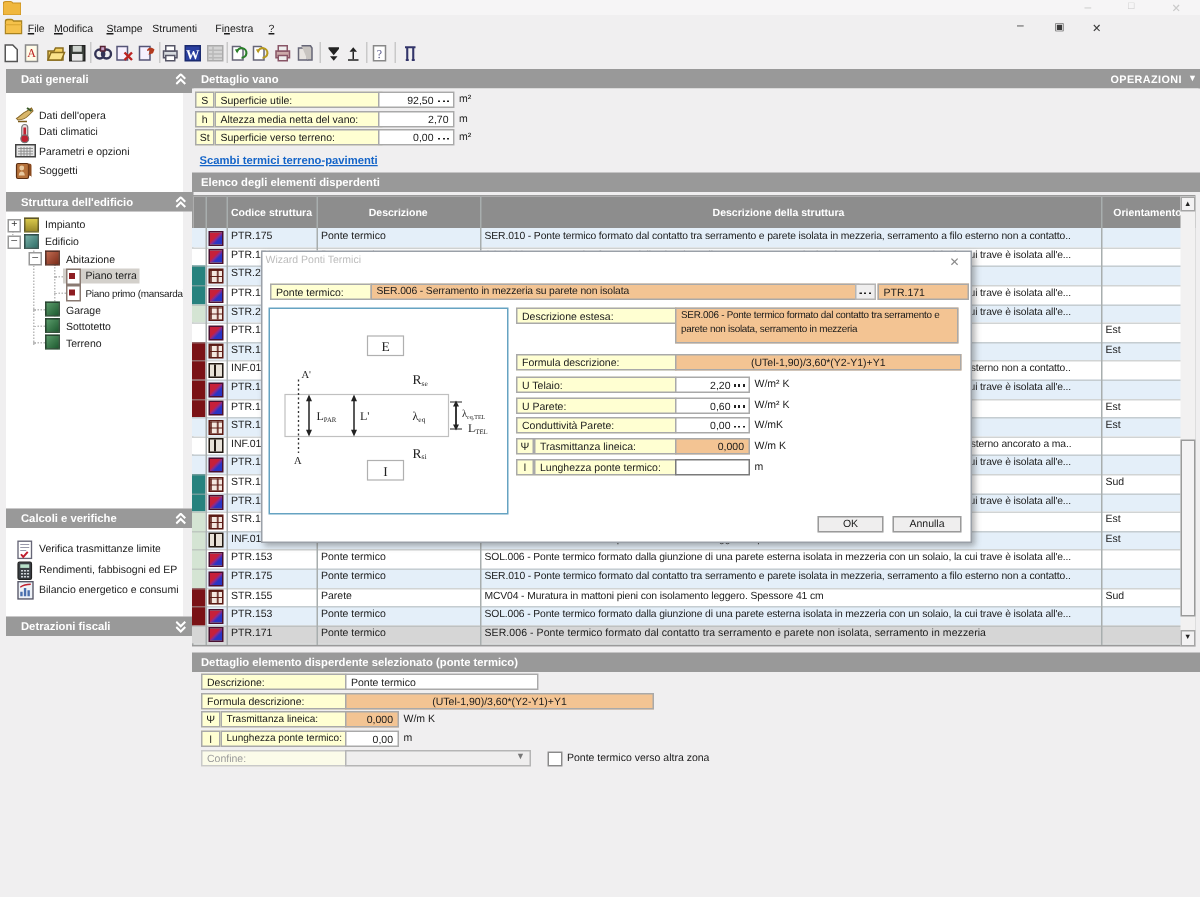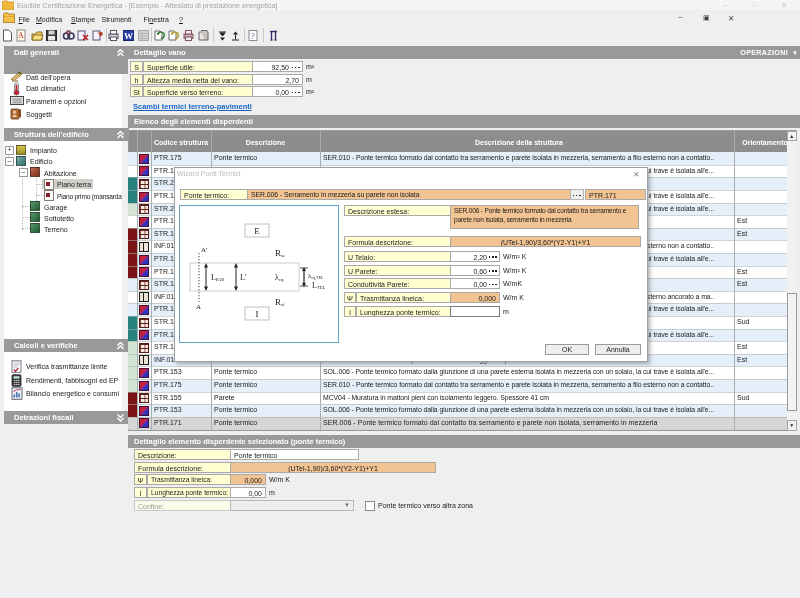--- a/index.html
+++ b/index.html
@@ -24,21 +24,20 @@
 .sbtn{width:10.5px;background:#f3f2f3;border:1px solid #a5a5a5;box-sizing:border-box;font-size:5px;line-height:9.5px;text-align:center;color:#222;}
 </style>
 </head>
 <body>
 <div id="app">
 
 <div class="abs" style="left:0;top:0;width:800px;height:10px;background:#f6f5f6;"></div>
 <svg class="abs" style="left:2px;top:0;" width="12" height="10" viewBox="0 0 12 10">
       <path d="M0 10 L0 3 Q0 1 2 1 L5 1 Q6 1 6.5 2 L12 2 L12 10 Z" fill="#f0b73e" stroke="#c89020" stroke-width="0.8"></path>
     </svg>
-<div class="abs nowrap" style="left:17px;top:1px;font-size:7.2px;color:#a3a2a3;">Euclide Certificazione Energetica - [Esempio - Attestato di prestazione energetica]</div>
 <div class="abs" style="left:723px;top:0px;font-size:8px;color:#c9c9c9;">–</div>
 <div class="abs" style="left:752px;top:1px;font-size:7px;color:#c9c9c9;">□</div>
 <div class="abs" style="left:781px;top:1px;font-size:7.5px;color:#c9c9c9;">✕</div>
 
 <div class="abs" style="left:0;top:10px;width:800px;height:15px;background:#f0eff0;"></div>
 <svg class="abs" style="left:3px;top:12px;" width="12" height="11" viewBox="0 0 12 11">
       <path d="M0.5 10.5 L0.5 2.5 Q0.5 1 2 1 L4.5 1 Q5.5 1 6 2 L11.5 2 L11.5 10.5 Z" fill="#f5c14a" stroke="#a8821e" stroke-width="0.9"></path>
       <path d="M0.5 4.5 L11.5 4.5" stroke="#d9a52e" stroke-width="0.8"></path>
     </svg>
 <div class="abs t7" style="left:18.5px;top:13.5px;"><span style="text-decoration:underline">F</span>ile</div>
@@ -137,21 +136,21 @@
       <div class="abs" style="left:243.5px;top:28px;width:1px;height:14px;background:#c9c9c9;"></div>
       <div class="abs" style="left:263px;top:28px;width:1px;height:14px;background:#c9c9c9;"></div>
     </div>
 
 <div id="sidebar">
 
 <div class="abs" style="left:4px;top:58.5px;width:118px;height:69px;background:#fff;"></div>
 <div class="abs" style="left:4px;top:140.5px;width:118px;height:198.5px;background:#fff;"></div>
 <div class="abs" style="left:4px;top:352px;width:118px;height:58.5px;background:#fff;"></div>
 
-<div class="abs hdr" style="left:4px;top:45.5px;width:115px;height:28px;">Dati generali<svg width="7" height="8" viewBox="0 0 7 8" style="position:absolute;right:5px;top:3px;">
+<div class="abs hdr" style="left:4px;top:45.5px;width:115px;height:16px;">Dati generali<svg width="7" height="8" viewBox="0 0 7 8" style="position:absolute;right:5px;top:3px;">
           <path d="M0.5 3.5 L3.5 0.5 L6.5 3.5 M0.5 7 L3.5 4 L6.5 7" fill="none" stroke="#fff" stroke-width="1.4"></path>
         </svg></div>
 <div class="abs hdr" style="left:4px;top:127.5px;width:115px;height:13px;">Struttura dell'edificio<svg width="7" height="8" viewBox="0 0 7 8" style="position:absolute;right:5px;top:3px;">
           <path d="M0.5 3.5 L3.5 0.5 L6.5 3.5 M0.5 7 L3.5 4 L6.5 7" fill="none" stroke="#fff" stroke-width="1.4"></path>
         </svg></div>
 <div class="abs hdr" style="left:4px;top:339px;width:115px;height:13px;">Calcoli e verifiche<svg width="7" height="8" viewBox="0 0 7 8" style="position:absolute;right:5px;top:3px;">
           <path d="M0.5 3.5 L3.5 0.5 L6.5 3.5 M0.5 7 L3.5 4 L6.5 7" fill="none" stroke="#fff" stroke-width="1.4"></path>
         </svg></div>
 <div class="abs hdr" style="left:4px;top:410.5px;width:115px;height:13px;">Detrazioni fiscali<svg width="7" height="8" viewBox="0 0 7 8" style="position:absolute;right:5px;top:3px;">
           <path d="M0.5 0.5 L3.5 3.5 L6.5 0.5 M0.5 4 L3.5 7 L6.5 4" fill="none" stroke="#fff" stroke-width="1.4"></path>

